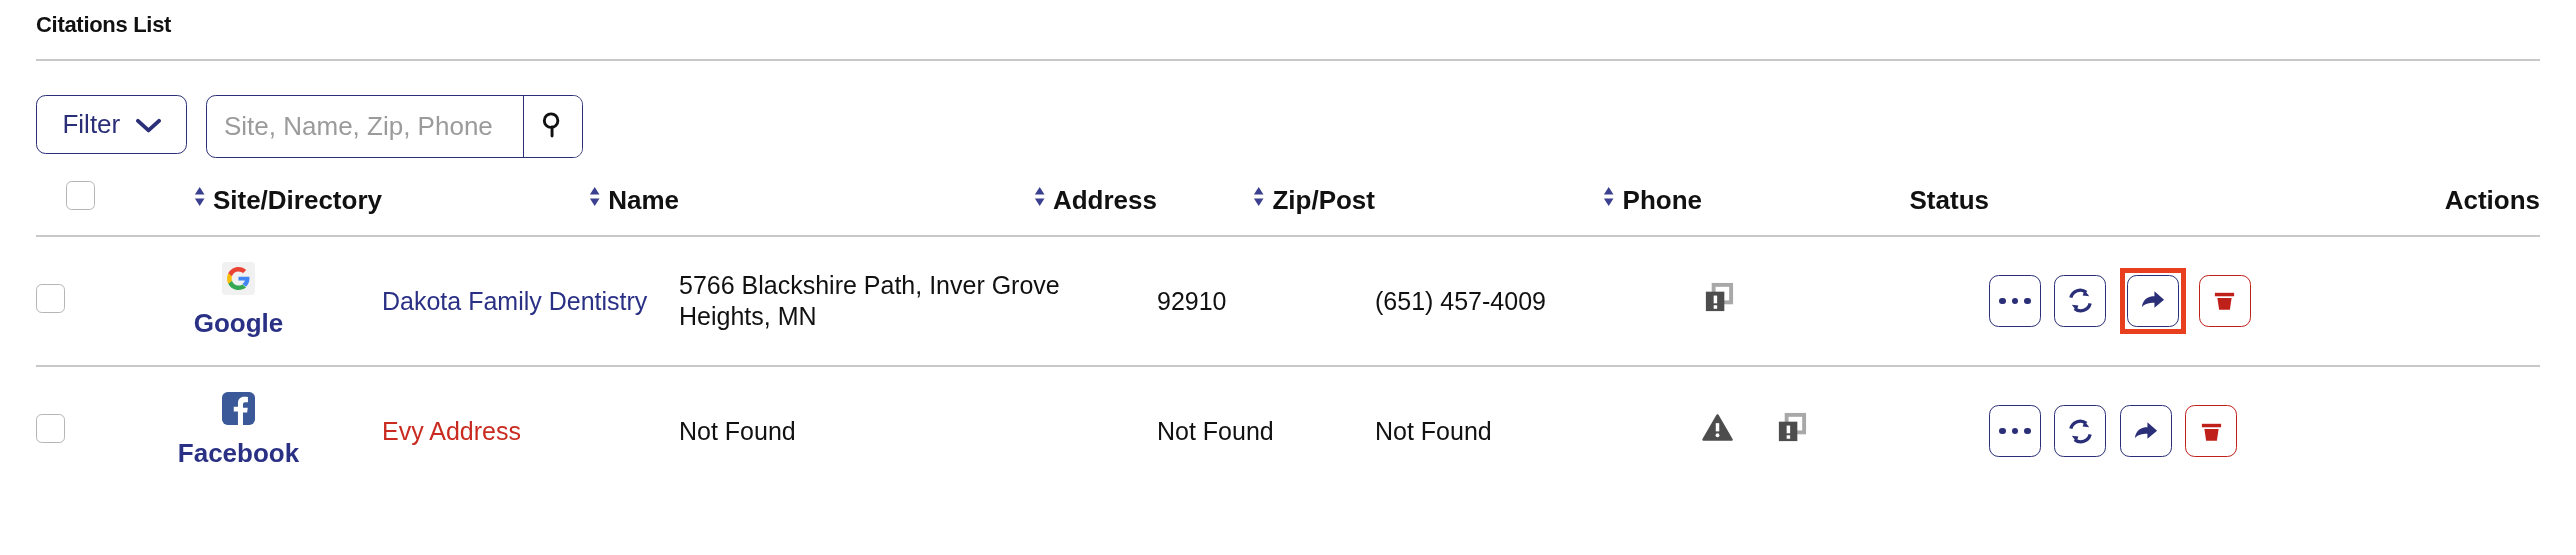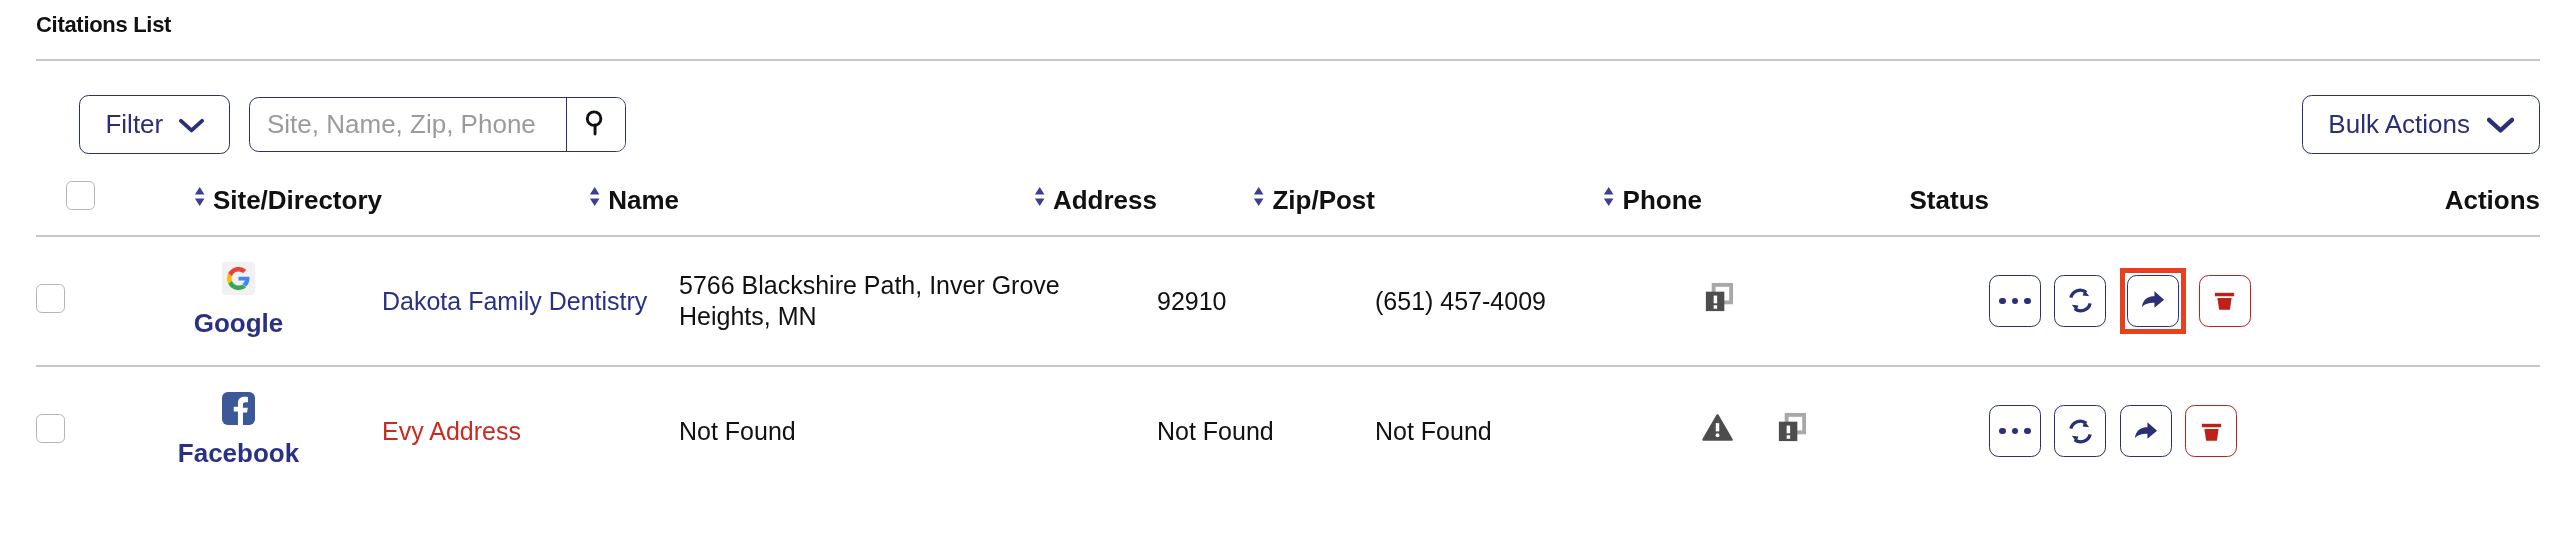--- a/index.html
+++ b/index.html
@@ -33,44 +33,43 @@
   }
   .title-rule {
     margin-top: 21px;
     border-top: 2.9px solid #c8c8c8;
     width: 100%;
   }
 
   
   .toolbar {
     display: flex;
-    align-items: center;
+    align-items: flex-start;
     margin-top: 34px;
     height: 59px;
-    margin-left: 43px;
   }
   .filter-btn {
     height: 59px;
     min-width: 151px;
     border: 1.9px solid #2a2f77;
     border-radius: 9.6px;
     background: #ffffff;
     color: #2a2f77;
     font-size: 26px;
     display: flex;
     align-items: center;
     justify-content: center;
     gap: 15.3px;
     padding: 0 21px;
     cursor: pointer;
   }
   .search-wrap {
     display: flex;
     align-items: stretch;
-    height: 55px;
+    height: 63px;
     margin-left: 19px;
     border: 1.9px solid #2a2f77;
     border-radius: 9.6px;
     overflow: hidden;
     background: #fff;
   }
   .search-input {
     border: none;
     outline: none;
     height: 100%;
@@ -247,28 +246,20 @@
           <svg width="29" height="29" viewBox="0 0 30 30">
             <circle cx="12.5" cy="11" r="7" fill="none" stroke="#111" stroke-width="3"></circle>
             <line x1="13.5" y1="17.5" x2="13.5" y2="27" stroke="#111" stroke-width="3" stroke-linecap="round"></line>
           </svg>
         </span>
       </button>
     </div>
 
     <div class="spacer"></div>
 
-    <button class="bulk-btn">
-      <span>Bulk Actions</span>
-      <span class="chev">
-        <svg width="27" height="16.3" viewBox="0 0 28 17">
-            <path d="M2 3 L14 14 L26 3" fill="none" stroke="#2a2f77" stroke-width="4.5" stroke-linecap="round" stroke-linejoin="round"></path>
-          </svg>
-      </span>
-    </button>
   </div>
 
   <table class="citations">
     <colgroup>
       <col class="col-check">
         <col class="col-site">
         <col class="col-name">
         <col class="col-addr">
       <col class="col-zip">
         <col class="col-phone">

